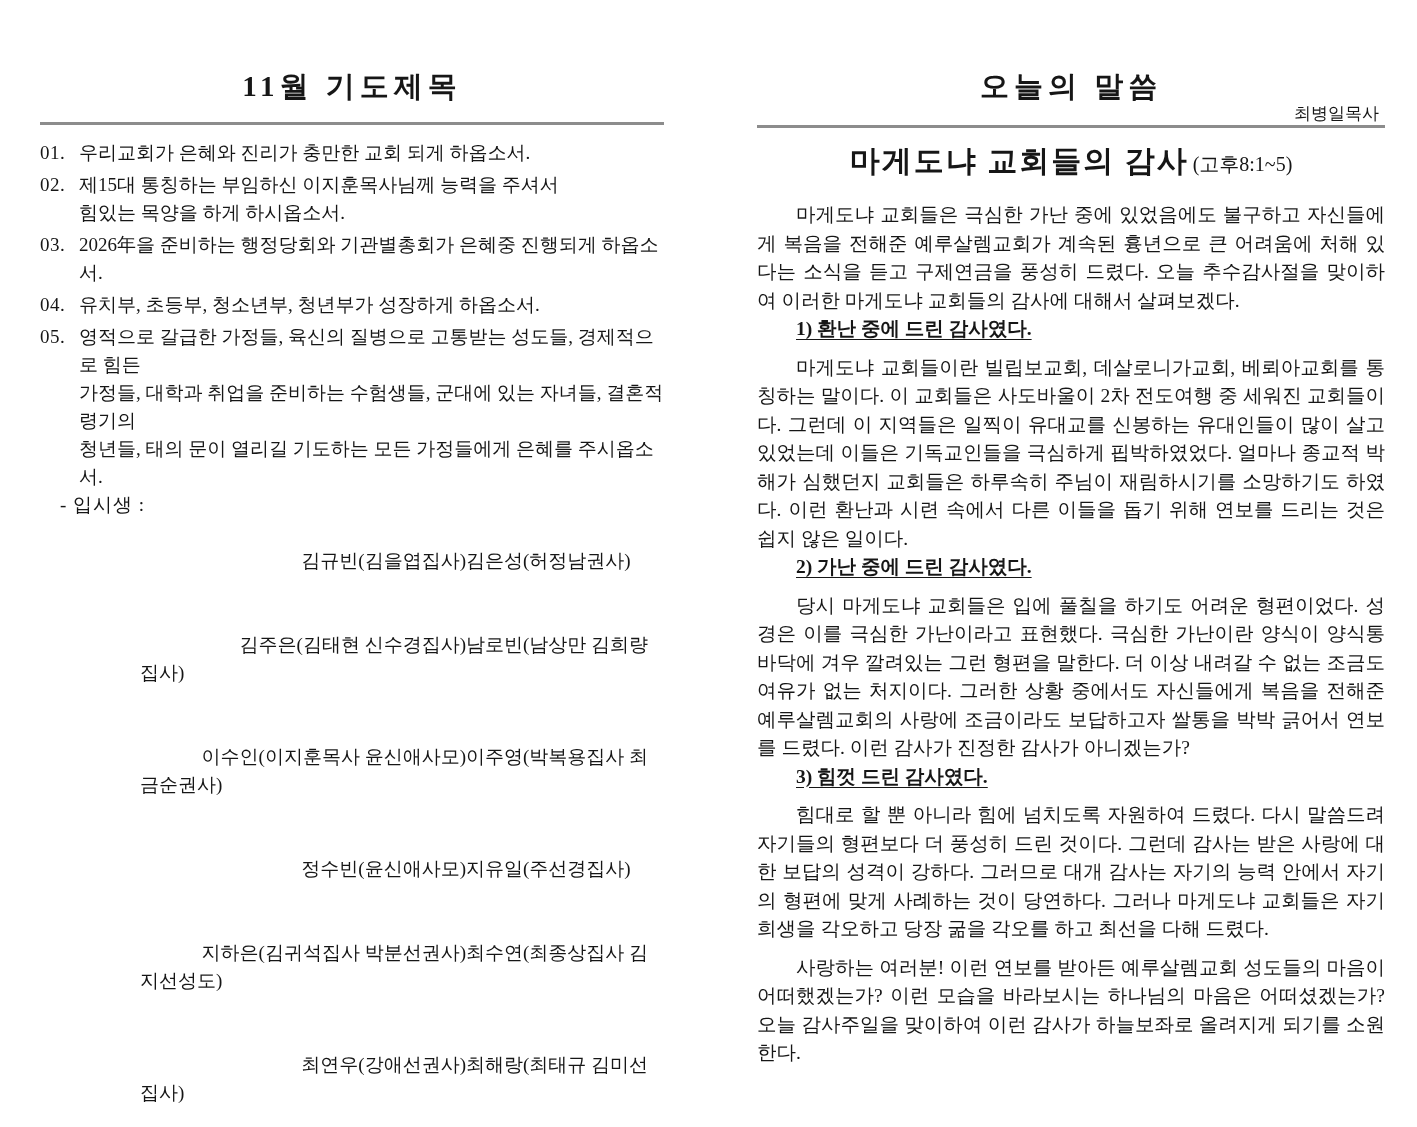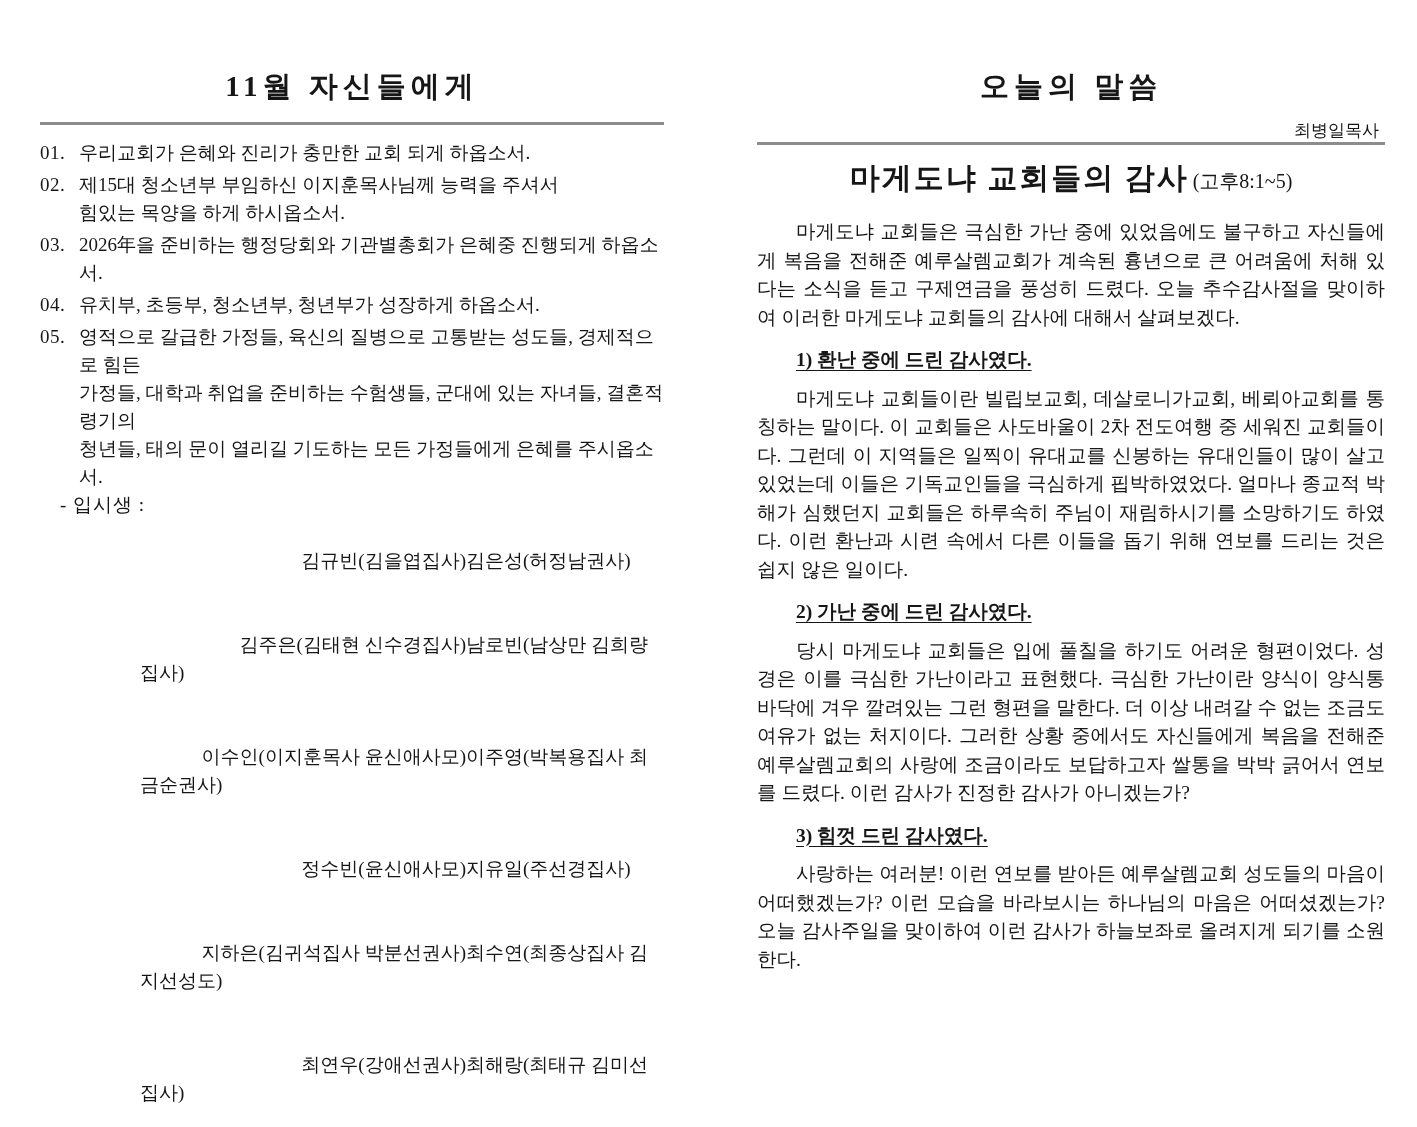--- a/index.html
+++ b/index.html
@@ -11,21 +11,21 @@
   .col{position:absolute;top:68px;}
   .col-left{left:40px;width:624px;}
   .col-right{left:757px;width:628px;}
 
   .col-title{
     text-align:center;font-size:29px;font-weight:bold;letter-spacing:5px;line-height:36px;
   }
   .rule{height:3px;background:#8c8c8c;margin-top:14px;}
   .col-left .rule{margin-top:18px;}
   .author{
-    text-align:right;font-size:17px;line-height:18px;margin:18px 6px 0 0;
+    text-align:right;font-size:17px;line-height:18px;margin:1px 6px 0 0;
   }
   .col-right .rule{margin-top:2px;}
 
   
   .prayer-list{margin-top:14px;font-size:19px;line-height:28px;}
   .item{display:flex;margin-top:4px;}
   .item .num{width:39px;flex:none;letter-spacing:0.5px;}
   .item .txt{flex:1;}
   .ln{display:block;}
 
@@ -38,45 +38,45 @@
 
   
   .sermon-line{text-align:center;margin-top:16px;line-height:34px;}
   .stitle{font-size:30px;font-weight:900;letter-spacing:2px;}
   .sref{font-size:20px;font-weight:normal;letter-spacing:0;}
   .para{
     font-size:19.5px;line-height:28.5px;text-align:justify;text-indent:39px;
     margin:10px 0 0 0;word-break:break-all;
   }
   .sheading{
-    font-size:19.5px;line-height:28.5px;font-weight:bold;margin:14px 0 0 39px;
+    font-size:19.5px;line-height:28.5px;font-weight:bold;margin:0 0 0 39px;
     text-decoration:underline;text-underline-offset:4px;
   }
   .para.first{margin-top:18px;}
 </style>
 </head>
 <body>
 
 <div class="col col-left">
-  <div class="col-title">11월 자신들에게</div>
+  <div class="col-title">11월 기도제목</div>
   <div class="rule"></div>
 
   <div class="prayer-list">
 
     <div class="item">
       <span class="num">01.</span>
       <span class="txt">
         <span class="ln">우리교회가 은혜와 진리가 충만한 교회 되게 하옵소서.</span>
       </span>
     </div>
 
     <div class="item">
       <span class="num">02.</span>
       <span class="txt">
-        <span class="ln">제15대 청소년부 부임하신 이지훈목사님께 능력을 주셔서</span>
+        <span class="ln">제15대 통칭하는 부임하신 이지훈목사님께 능력을 주셔서</span>
         <span class="ln">힘있는 목양을 하게 하시옵소서.</span>
       </span>
     </div>
 
     <div class="item">
       <span class="num">03.</span>
       <span class="txt">
         <span class="ln">2026年을 준비하는 행정당회와 기관별총회가 은혜중 진행되게 하옵소서.</span>
       </span>
     </div>
@@ -136,15 +136,16 @@
 
   <p class="para first">마게도냐 교회들은 극심한 가난 중에 있었음에도 불구하고 자신들에게 복음을 전해준 예루살렘교회가 계속된 흉년으로 큰 어려움에 처해 있다는 소식을 듣고 구제연금을 풍성히 드렸다. 오늘 추수감사절을 맞이하여 이러한 마게도냐 교회들의 감사에 대해서 살펴보겠다.</p>
 
   <div class="sheading">1) 환난 중에 드린 감사였다.</div>
   <p class="para">마게도냐 교회들이란 빌립보교회, 데살로니가교회, 베뢰아교회를 통칭하는 말이다. 이 교회들은 사도바울이 2차 전도여행 중 세워진 교회들이다. 그런데 이 지역들은 일찍이 유대교를 신봉하는 유대인들이 많이 살고 있었는데 이들은 기독교인들을 극심하게 핍박하였었다. 얼마나 종교적 박해가 심했던지 교회들은 하루속히 주님이 재림하시기를 소망하기도 하였다. 이런 환난과 시련 속에서 다른 이들을 돕기 위해 연보를 드리는 것은 쉽지 않은 일이다.</p>
 
   <div class="sheading">2) 가난 중에 드린 감사였다.</div>
   <p class="para">당시 마게도냐 교회들은 입에 풀칠을 하기도 어려운 형편이었다. 성경은 이를 극심한 가난이라고 표현했다. 극심한 가난이란 양식이 양식통 바닥에 겨우 깔려있는 그런 형편을 말한다. 더 이상 내려갈 수 없는 조금도 여유가 없는 처지이다. 그러한 상황 중에서도 자신들에게 복음을 전해준 예루살렘교회의 사랑에 조금이라도 보답하고자 쌀통을 박박 긁어서 연보를 드렸다. 이런 감사가 진정한 감사가 아니겠는가?</p>
 
   <div class="sheading">3) 힘껏 드린 감사였다.</div>
+  <p class="para">힘대로 할 뿐 아니라 힘에 넘치도록 자원하여 드렸다. 다시 말씀드려 자기들의 형편보다 더 풍성히 드린 것이다. 그런데 감사는 받은 사랑에 대한 보답의 성격이 강하다. 그러므로 대개 감사는 자기의 능력 안에서 자기의 형편에 맞게 사례하는 것이 당연하다. 그러나 마게도냐 교회들은 자기희생을 각오하고 당장 굶을 각오를 하고 최선을 다해 드렸다.</p>
 
   <p class="para">사랑하는 여러분! 이런 연보를 받아든 예루살렘교회 성도들의 마음이 어떠했겠는가? 이런 모습을 바라보시는 하나님의 마음은 어떠셨겠는가? 오늘 감사주일을 맞이하여 이런 감사가 하늘보좌로 올려지게 되기를 소원한다.</p>
 </div>
 
 </body></html>

